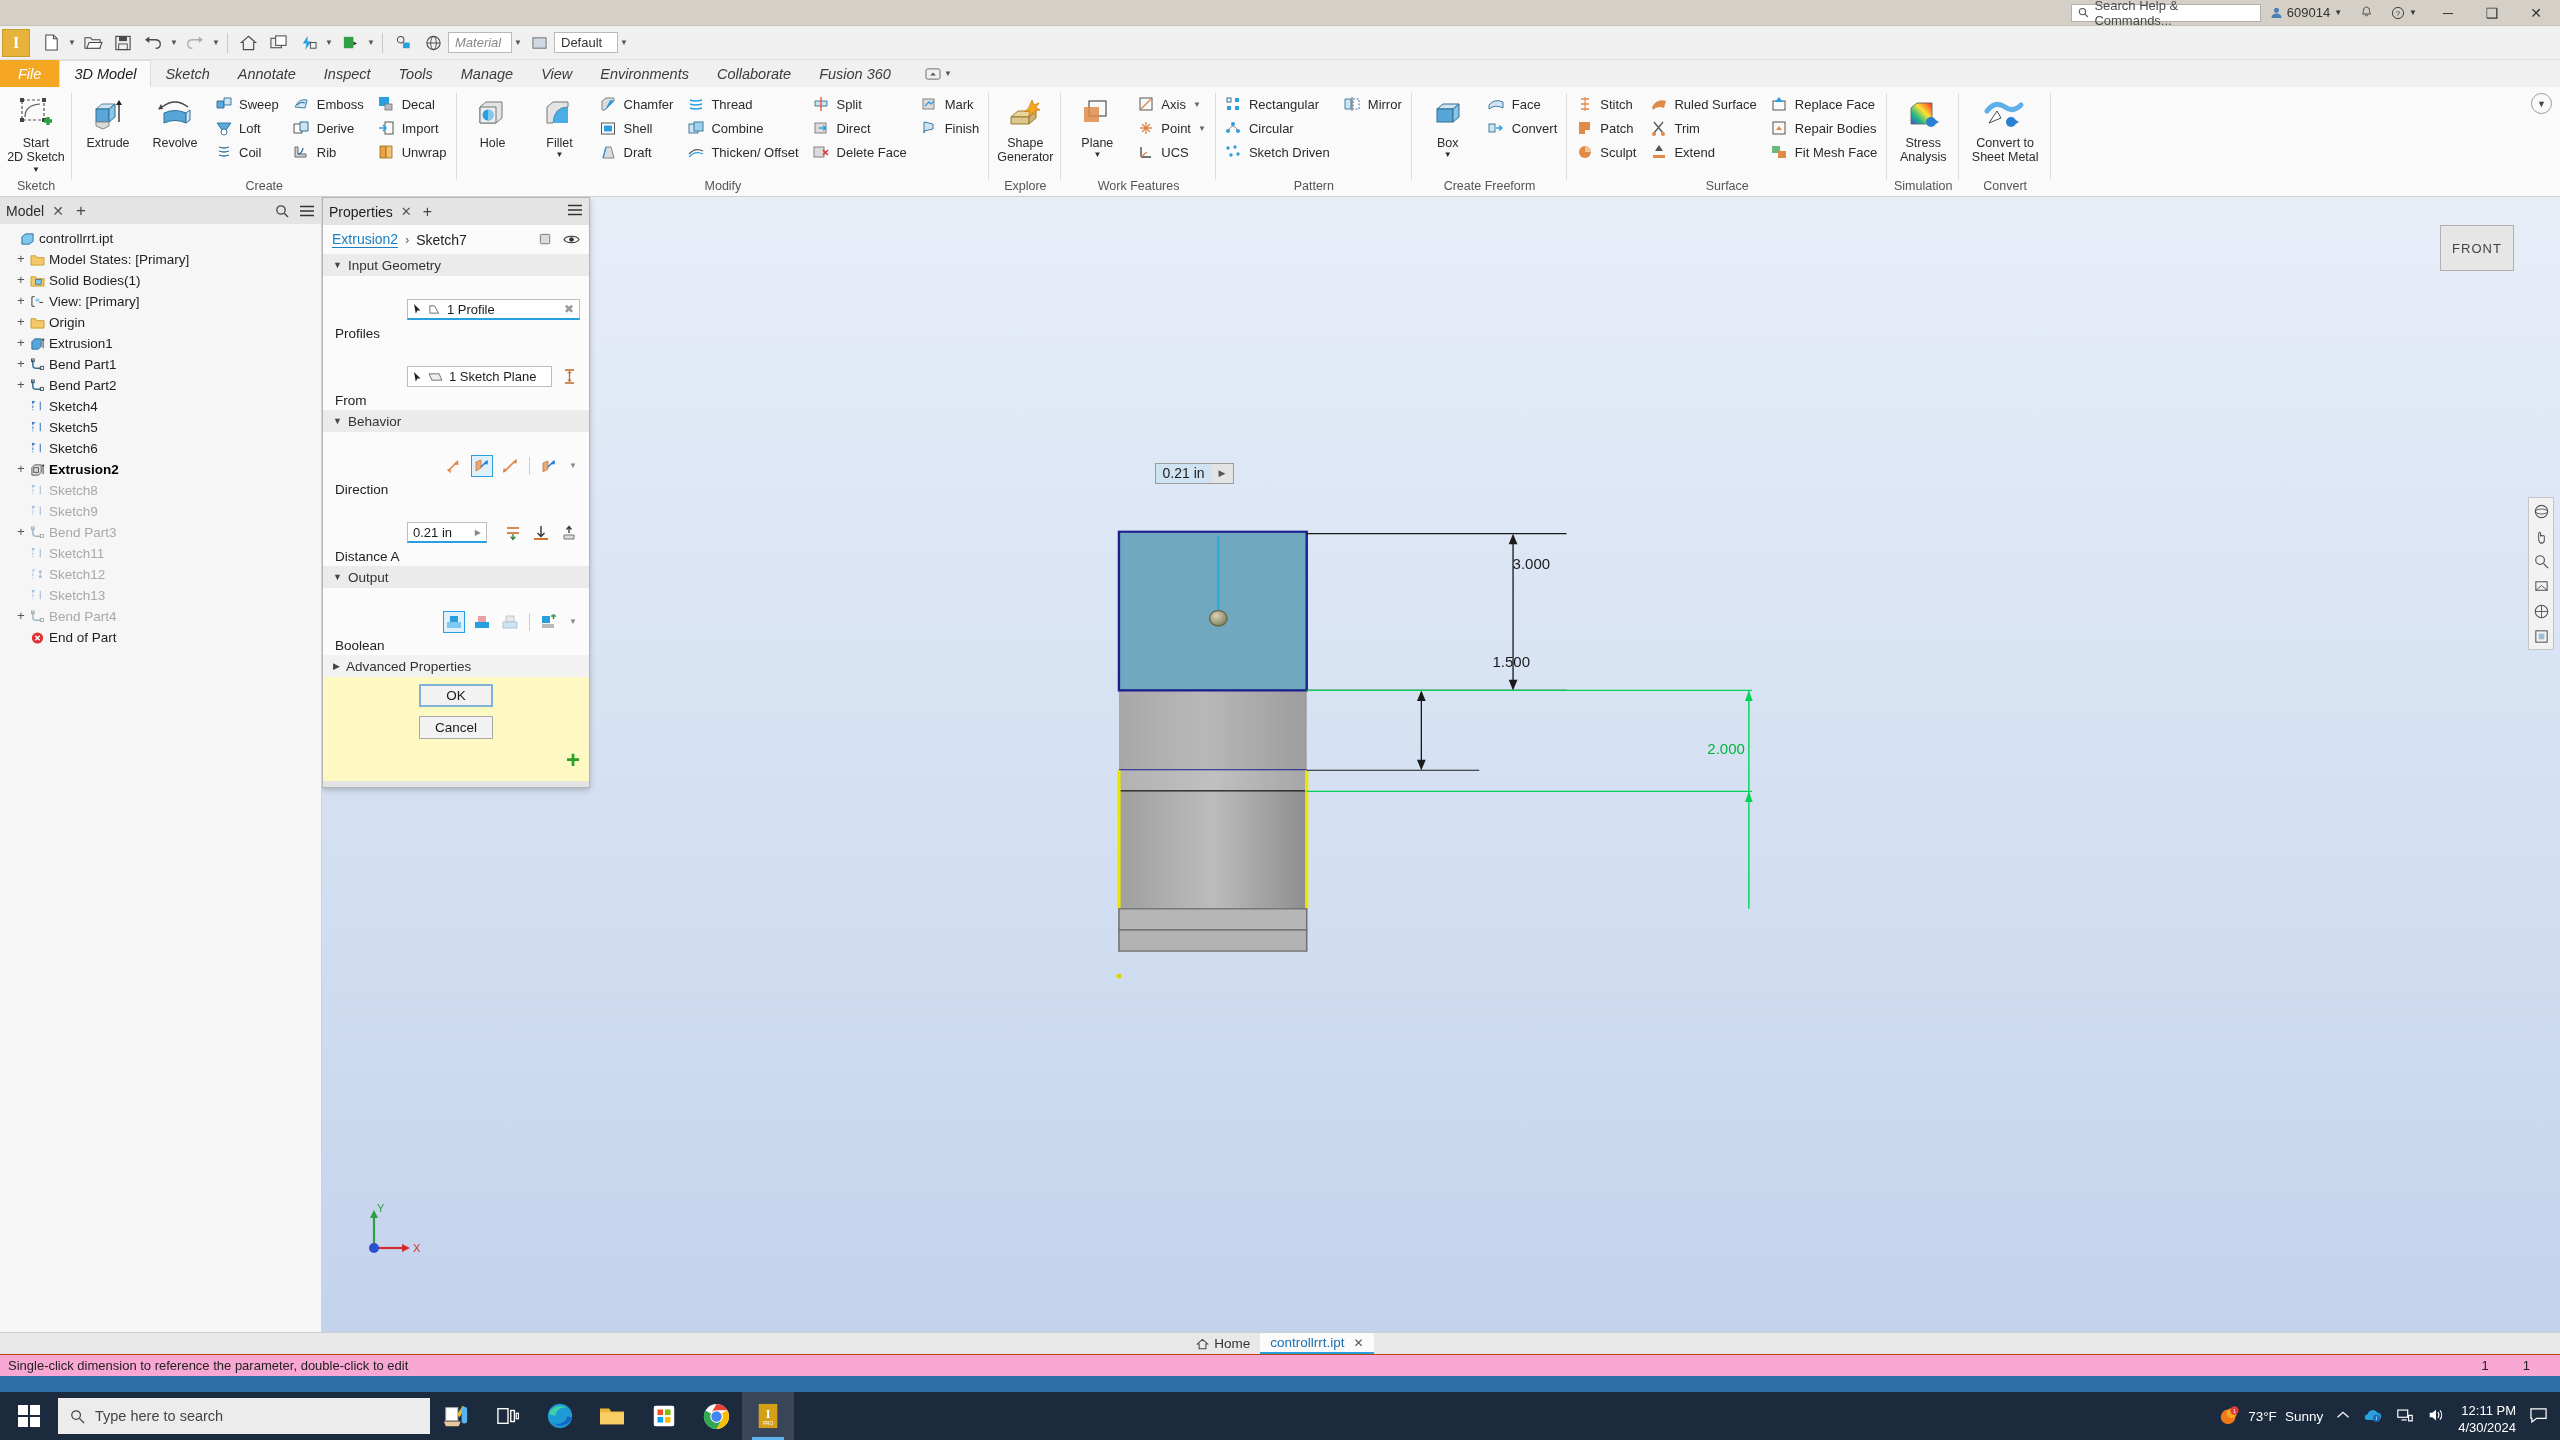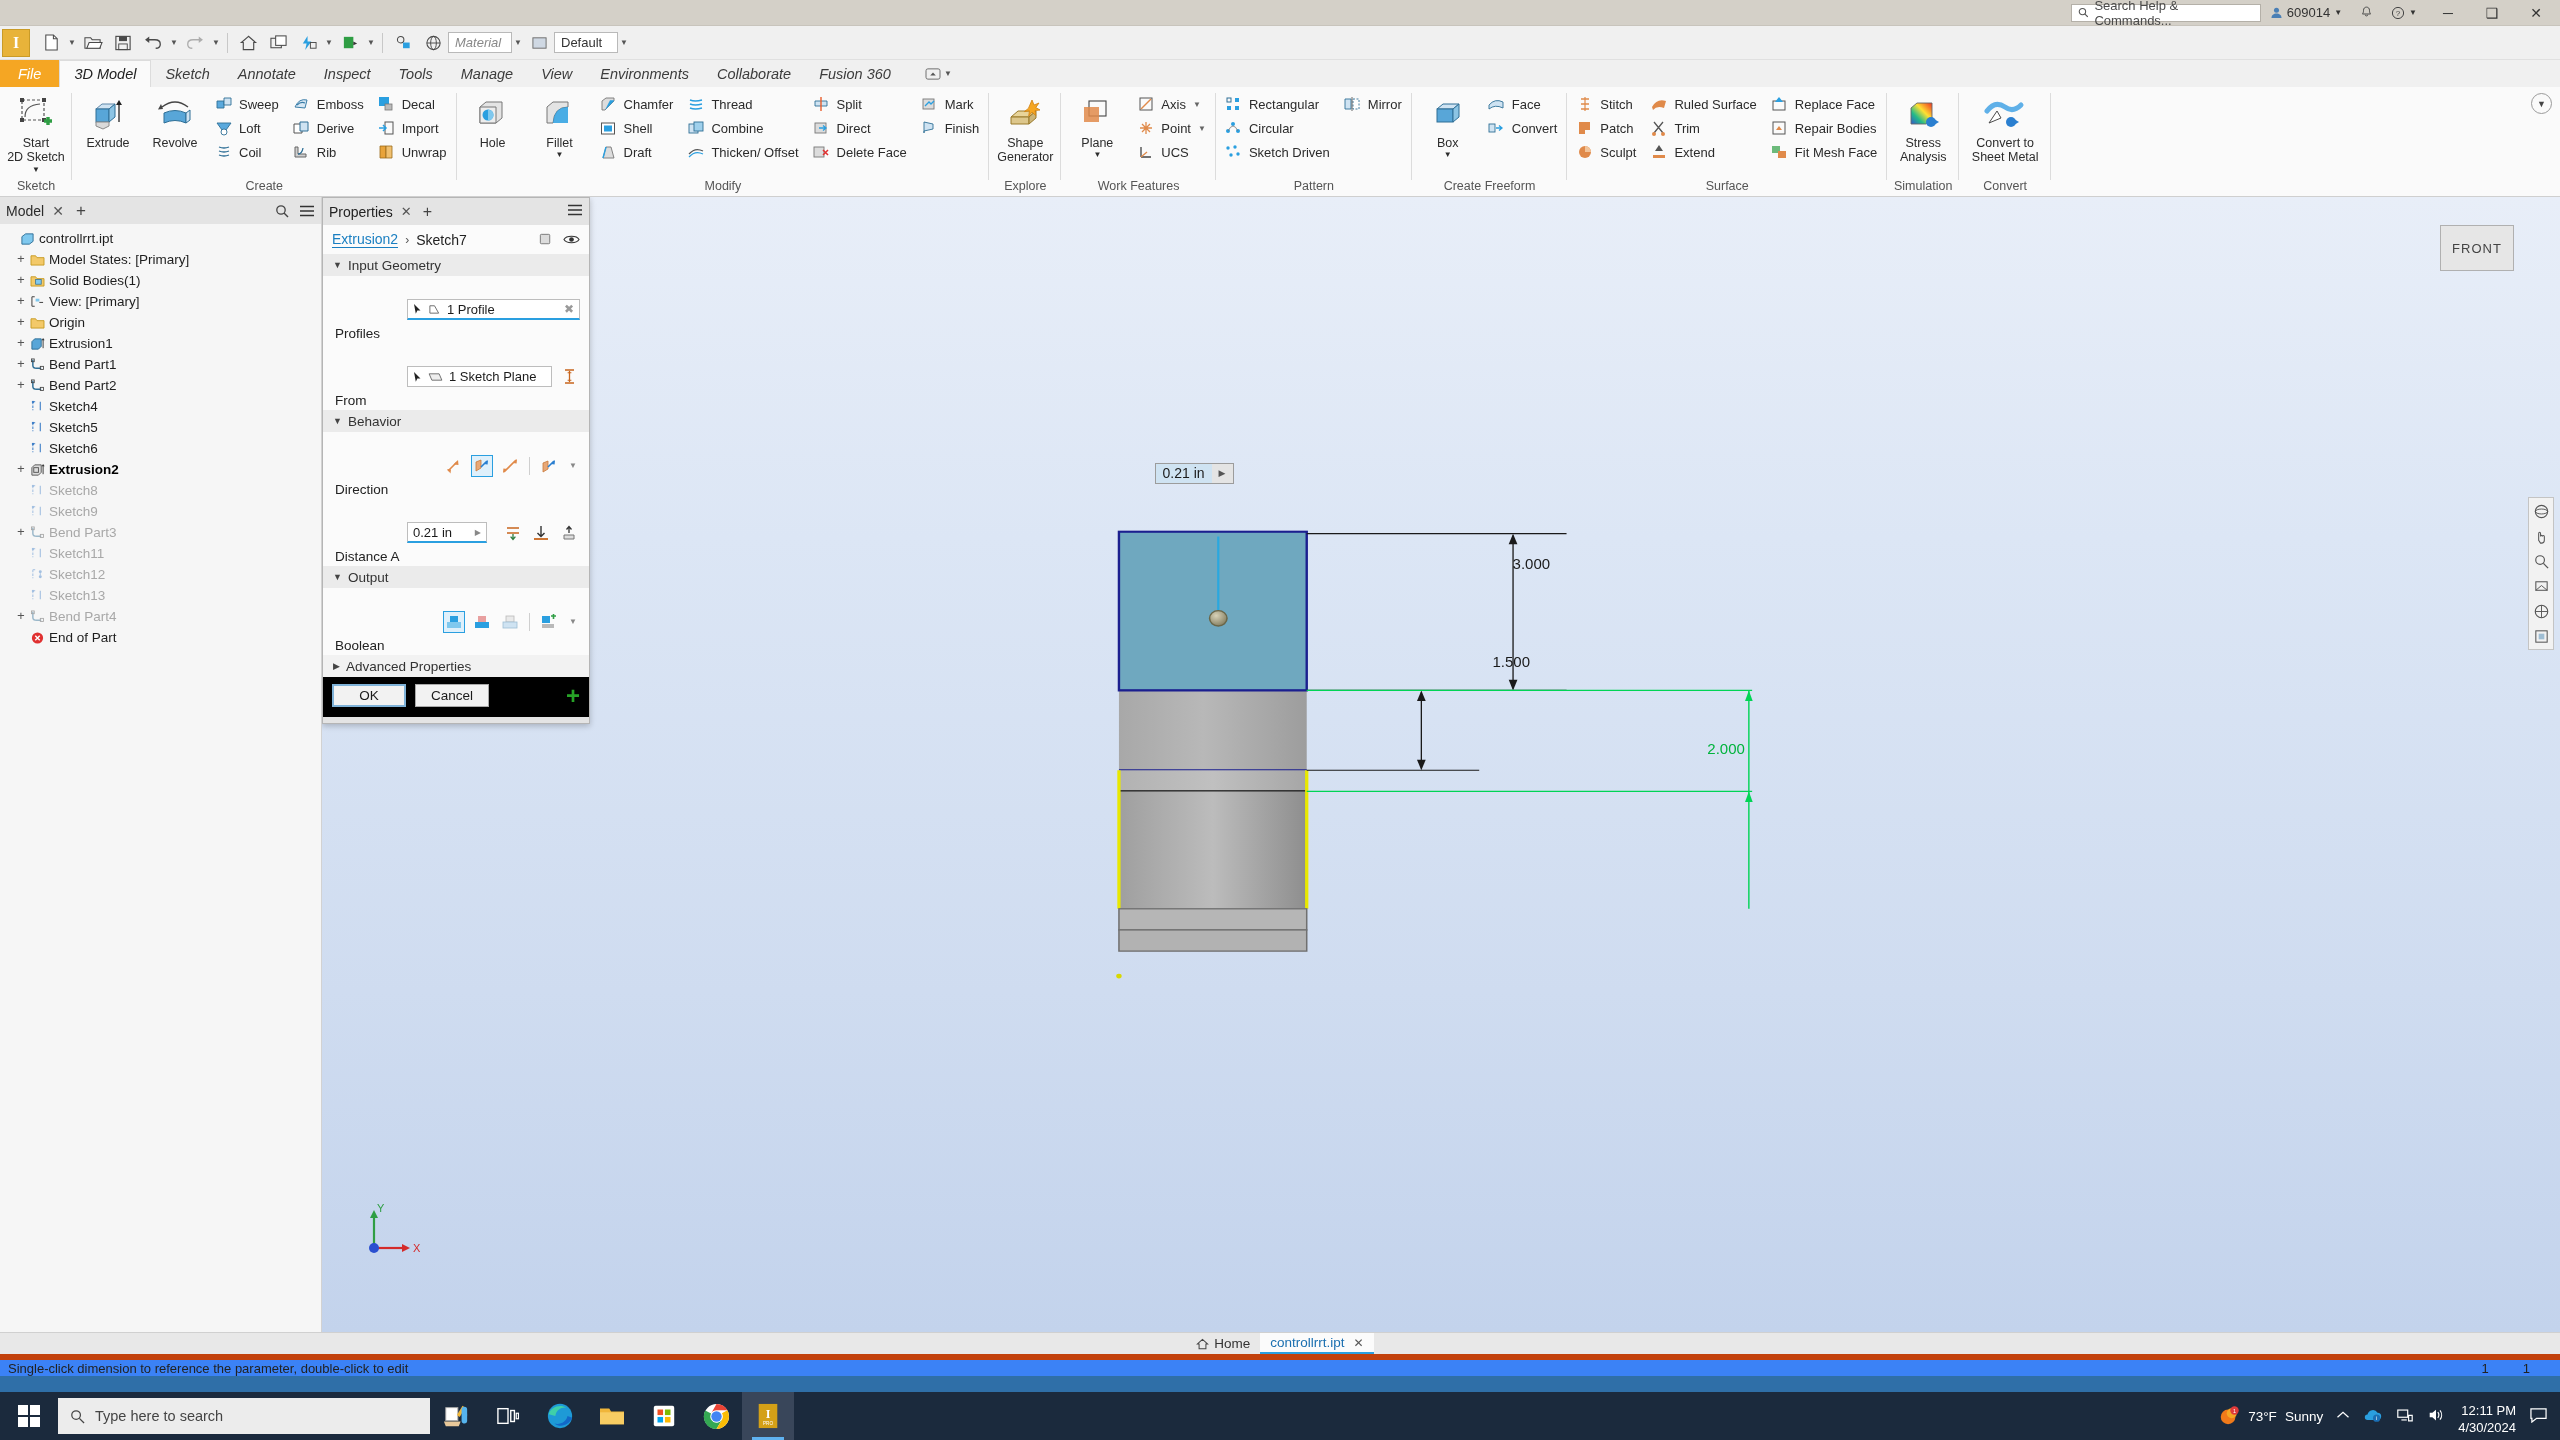--- a/index.html
+++ b/index.html
@@ -107,43 +107,43 @@
     display:flex;align-items:center; gap:6px; padding:0 5px; font-size:13px; color:#1b1b1b;}
   .pr-inp.sel{ border-bottom:2px solid #2a9fe0;}
   .pr-inp .clr{ margin-left:auto; color:#9a9a9a; font-size:12px;}
   .pr-tool{ width:22px;height:22px;display:flex;align-items:center;justify-content:center;}
   .pr-tool.on{ border:1px solid #2a9fe0; background:#dff0fb;}
   .pr-vsep{ width:1px;height:18px;background:#cfcfcf;margin:0 2px;}
   .pr-dd{ font-size:8px; color:#888; width:14px; text-align:center;}
   .pr-num{ width:80px;height:21px;border:1px solid #bdbdbd;border-bottom:2px solid #2a9fe0;
     background:#fff; display:flex;align-items:center;padding:0 5px; font-size:13px;}
   .pr-num .sp{ margin-left:auto;font-size:8px;color:#888;}
-  .pr-foot{ display:flex; align-items:flex-start; gap:9px; padding:7px 9px 9px 9px; background:#000000;}
+  .pr-foot{ display:flex; align-items:center; gap:9px; padding:7px 9px 9px 9px; background:#fef9c3;flex-direction:column;}
   .pr-btn{ width:74px;height:23px;border:1px solid #a9a9a9;background:#f2f2f2;
     display:flex;align-items:center;justify-content:center;font-size:13.5px;color:#1b1b1b;}
   .pr-btn.ok{ border:2px solid #7fb2d8;}
   .pr-plus{ margin-left:auto; color:#27a327; font-size:24px; line-height:1; font-weight:bold;}
   .pr-grip{ height:6px; background:#e4e4e4;}
   
   .viewcube{ position:absolute; right:46px; top:28px; width:74px;height:46px;
     background:#e6e6e6; border:1px solid #b0b0b0; display:flex;align-items:center;justify-content:center;
     font-size:13px; color:#444; letter-spacing:1px;}
   .navbar{ position:absolute; right:6px; top:300px; width:26px; background:#f2f2f2;
     border:1px solid #c4c4c4; display:flex;flex-direction:column;align-items:center; padding:3px 0; gap:5px;}
   .navbar .n{ width:20px;height:20px;display:flex;align-items:center;justify-content:center;}
   
   .triad{ position:absolute; left:42px; bottom:72px; width:60px;height:60px;}
   
   .doctabs{ height:22px; background:#e8e8e8; display:flex; align-items:stretch;
     justify-content:center; border-top:1px solid #d0d0d0; font-size:13.5px;}
   .dtab{ display:flex;align-items:center;gap:5px;padding:0 10px;color:#333;}
   .dtab.active{ background:#fbfbfb; color:#1a6fb0; border-bottom:2px solid #2a9fe0;}
   .dtab .x{ color:#555; font-size:12px; margin-left:4px;}
-  .statusbar{ height:22px; background:#3b82f6; display:flex; align-items:center;
-    padding:0 8px; font-size:13px; color:#222; border-top:6px solid #c2410c;}
+  .statusbar{ height:22px; background:#f9a8d4; display:flex; align-items:center;
+    padding:0 8px; font-size:13px; color:#222; border-top:1px solid #c2410c;}
   .statusbar .right{ margin-left:auto; display:flex; gap:34px; padding-right:22px;}
   .sbl{ height:16px; background:#2f6fa8; }
   
   .taskbar{ height:48px; background:#1b2a3d; display:flex; align-items:center; color:#fff;
     font-size:14.5px; padding-left:0;}
   .tb-start{ width:58px;height:48px;display:flex;align-items:center;justify-content:center;}
   .tb-searchbox{ width:372px;height:36px;background:#ececec;color:#444;display:flex;align-items:center;
     gap:10px;padding:0 12px; font-size:14.5px;}
   .tb-ic{ width:52px;height:48px;display:flex;align-items:center;justify-content:center;position:relative;}
   .tb-ic.active{ background:#39465a;}

